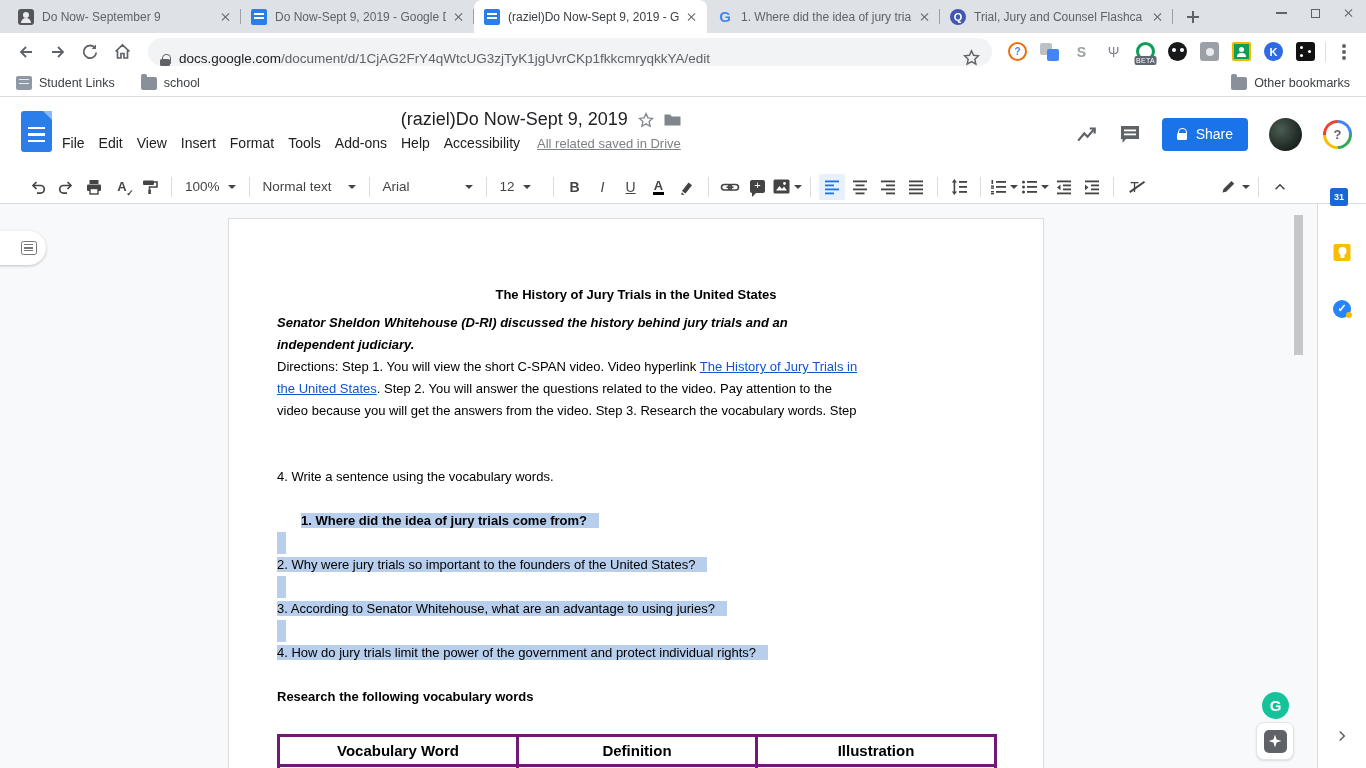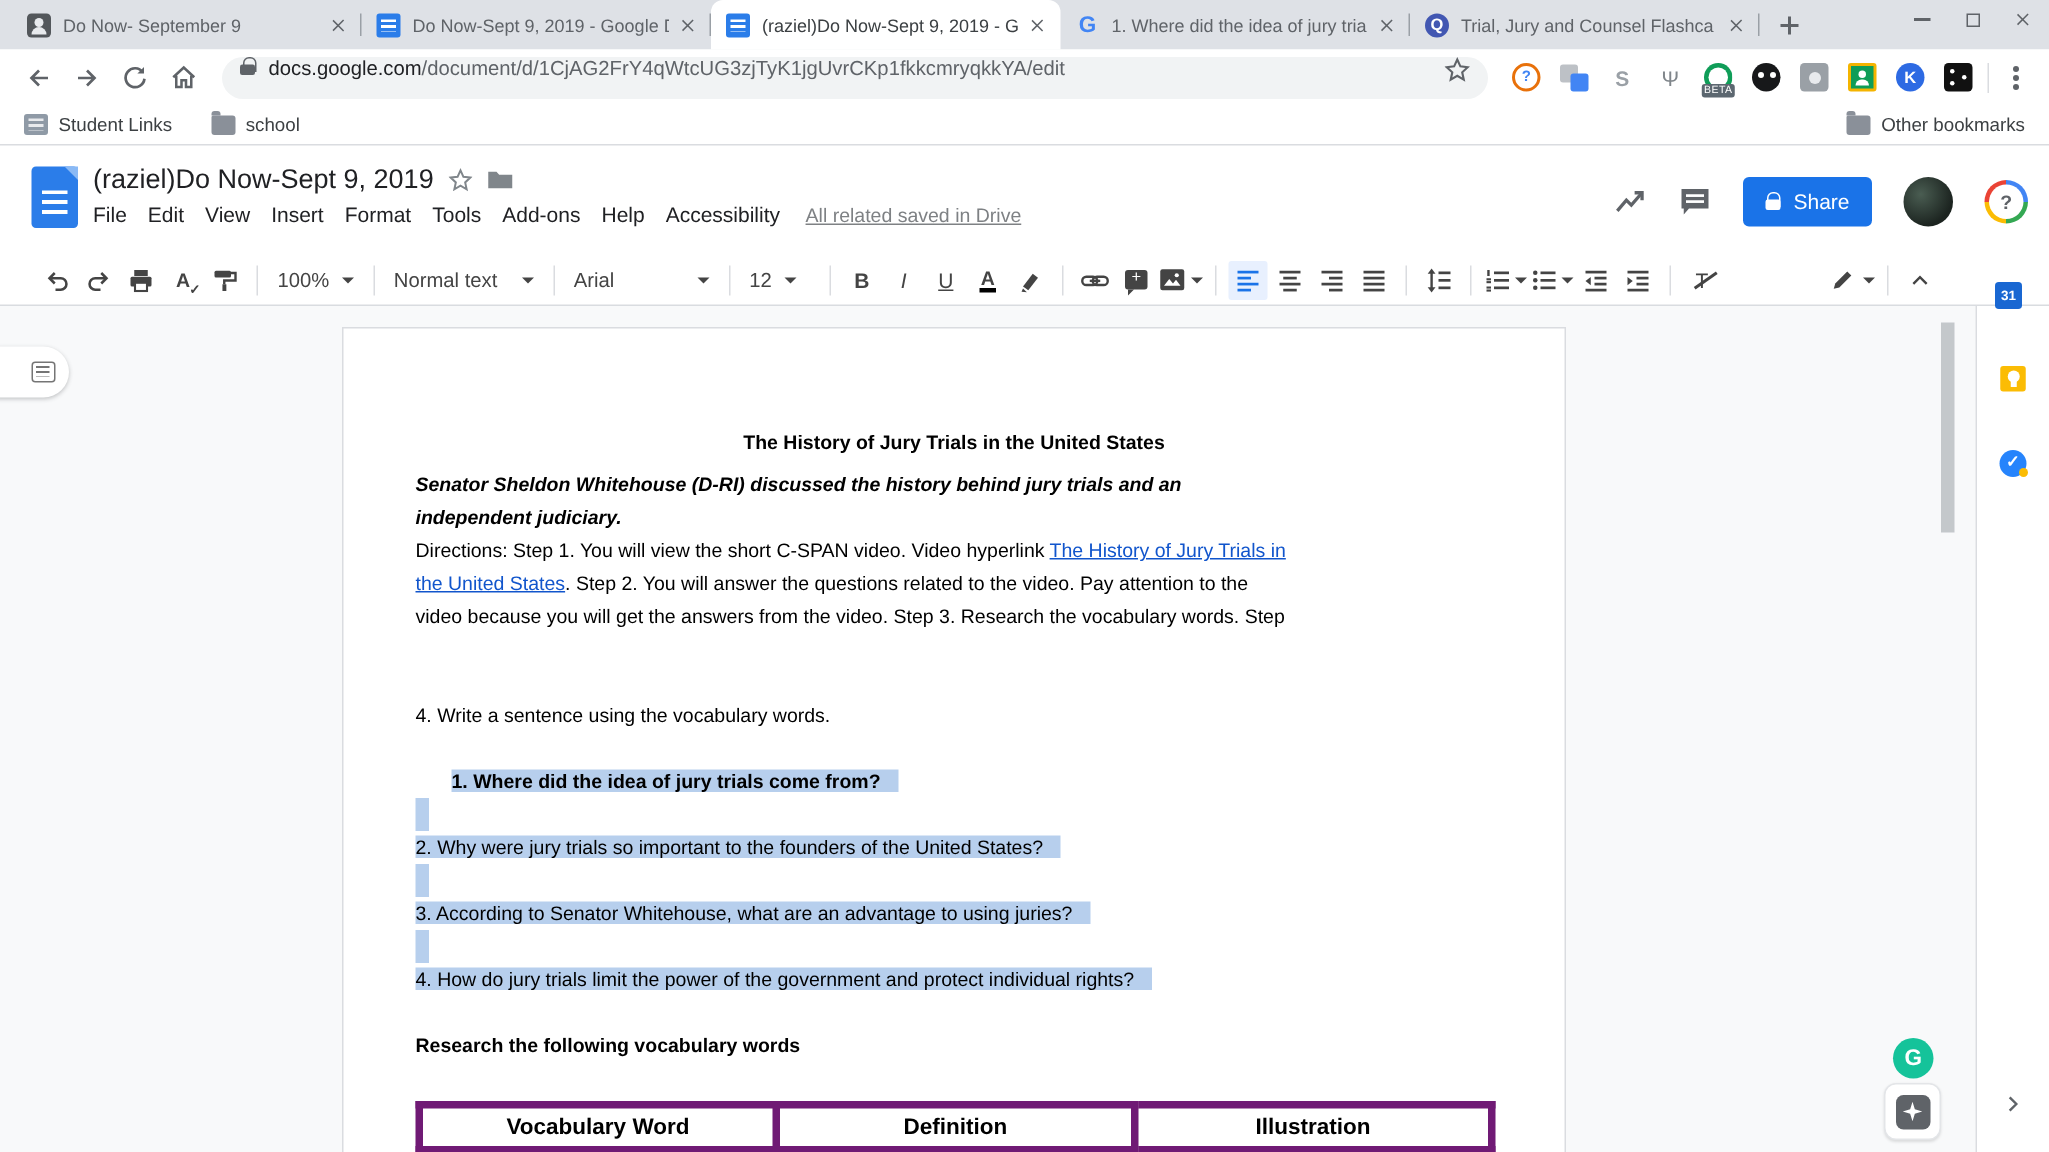--- a/index.html
+++ b/index.html
@@ -32,21 +32,21 @@
      background:repeating-linear-gradient(#fff 0 1.6px, transparent 1.6px 4px); }
   .person-icon { background:#53575b; border-radius:3px; }
   .person-icon::before { content:""; position:absolute; left:5px; top:3px; width:6px; height:6px; border-radius:50%; background:#e8eaed; }
   .person-icon::after { content:""; position:absolute; left:3px; top:9.5px; width:10px; height:5px; border-radius:5px 5px 0 0; background:#e8eaed; }
   .g-icon { color:#4285f4; font-weight:bold; font-size:15px; line-height:16px; text-align:center; }
   .q-icon { background:#4257b2; border-radius:50%; color:#fff; font-weight:bold; font-size:11px; line-height:16px; text-align:center; }
 
   
   #navbar { position:absolute; top:33px; left:0; width:1366px; height:37px; background:#fff; display:flex; align-items:center; padding:0 8px 0 10px; }
   .navbtn { width:28px; height:28px; display:flex; align-items:center; justify-content:center; border-radius:50%; margin:0 2px; }
-  .urlbar { flex:1; height:28px; margin:0 10px; background:#f1f3f4; border-radius:14px; display:flex; align-items:flex-start; padding:0 12px; min-width:0; }
+  .urlbar { flex:1; height:28px; margin:0 10px; background:#f1f3f4; border-radius:14px; display:flex; align-items:flex-end; padding:0 12px; min-width:0; }
   .urlbar .lock { margin-right:9px; }
   .lock { position:relative; width:10px; height:12px; flex:0 0 10px; }
   .lock::before { content:""; position:absolute; left:1.5px; top:0; width:7px; height:8px; border:1.6px solid #5f6368; border-radius:4px 4px 0 0; }
   .lock::after { content:""; position:absolute; left:0; top:5px; width:10px; height:7px; background:#5f6368; border-radius:1.5px; }
   .lock.white::before { border-color:#fff; } .lock.white::after { background:#fff; }
   .url-text { font-size:13.5px; color:#202124; white-space:nowrap; overflow:hidden; flex:1; }
   .url-text .path { color:#5f6368; }
   #extensions { display:flex; align-items:center; gap:13px; margin:0 6px; }
   .ext { width:19px; height:19px; display:flex; align-items:center; justify-content:center; position:relative; font-size:11px; }
   .ext-q { border:2px solid #e8710a; border-radius:50%; color:#4285f4; font-weight:bold; font-size:10px; }
@@ -78,21 +78,21 @@
   .folder-icon { width:16px; height:13px; background:#8a9099; border-radius:1px 2px 2px 2px; position:relative; }
   .folder-icon::before { content:""; position:absolute; left:0; top:-2.5px; width:6px; height:3px; background:#8a9099; border-radius:2px 2px 0 0; }
   .bm-other { margin-left:auto; display:flex; align-items:center; gap:7px; }
 
   
   #docsheader { position:absolute; top:98px; left:0; width:1366px; height:72px; background:#fff; display:flex; }
   .docs-logo { width:31px; height:41px; background:#2b7de9; border-radius:3px; margin:13px 10px 0 21px; position:relative; flex:0 0 31px; }
   .docs-logo::before { content:""; position:absolute; right:0; top:0; border-style:solid; border-width:0 9px 9px 0; border-color:transparent #8ab9f5 transparent transparent; }
   .docs-logo::after { content:""; position:absolute; left:7px; top:16px; width:17px; height:16px;
      background:repeating-linear-gradient(#fff 0 2.5px, transparent 2.5px 6.5px); }
-  .head-center { display:flex; flex-direction:column; padding-top:11px; min-width:0; }
+  .head-center { display:flex; flex-direction:column; padding-top:11px; min-width:0;align-items:flex-end; }
   .title-row { display:flex; align-items:center; gap:10px; }
   .doc-title { font-size:18px; color:#202124; white-space:nowrap; }
   .menu-row { display:flex; align-items:center; margin-top:3px; margin-left:-7px; }
   .menu-item { font-size:14px; color:#202124; padding:2px 7px; border-radius:3px; white-space:nowrap; }
   .saved-link { font-size:13px; color:#7e8184; text-decoration:underline; margin-left:10px; white-space:nowrap; }
   .head-right { margin-left:auto; display:flex; align-items:center; gap:21px; padding-right:14px; }
   .share-btn { display:flex; align-items:center; gap:9px; background:#1a73e8; color:#fff; font-size:14px; font-weight:500; height:33px; padding:0 15px; border-radius:4px; border:none; }
   .avatar { width:33px; height:33px; border-radius:50%; background:radial-gradient(circle at 35% 35%, #4a5d52, #1c2420 70%); }
   .help-ring { width:29px; height:29px; border-radius:50%; background:conic-gradient(#4285f4 0 25%, #34a853 25% 50%, #fbbc04 50% 75%, #ea4335 75% 100%); display:flex; align-items:center; justify-content:center; }
   .help-inner { width:23px; height:23px; border-radius:50%; background:#fff; color:#5f6368; font-weight:bold; font-size:13px; display:flex; align-items:center; justify-content:center; }
@@ -128,21 +128,21 @@
   .line { height:22px; line-height:22px; font-size:13px; white-space:pre; }
   .line.title { text-align:center; font-weight:bold; margin-bottom:6px; }
   .line.subtitle { font-weight:bold; font-style:italic; }
   .doc-link { color:#1155cc; text-decoration:underline; }
   .hl { background:#b7cfed; }
   .hl.pad { padding-right:12px; }
   .strip { display:inline-block; width:9px; height:22px; background:#b7cfed; vertical-align:top; }
   .line.q1 { font-weight:bold;padding-left:24px; }
   .line.research { font-weight:bold; }
   .vocab-table { border-collapse:collapse; margin-top:4px; width:720px; table-layout:fixed; }
-  .vocab-table th, .vocab-table td { border:5px solid #701a75; }
+  .vocab-table th, .vocab-table td { border:3px solid #701a75; }
   .vocab-table th { height:30px; font-size:15px; font-weight:bold; text-align:center; vertical-align:middle; }
   .vocab-table td { height:60px; }
 
   .scroll-thumb { position:absolute; left:1294px; top:11px; width:9px; height:140px; background:#c4c8cb; }
 
   .grammarly { position:absolute; left:1262px; top:488px; width:27px; height:27px; border-radius:50%; background:#15c39a; color:#fff; font-weight:bold; font-size:15px; display:flex; align-items:center; justify-content:center; }
   .explore-btn { position:absolute; left:1256px; top:518px; width:38px; height:38px; background:#fff; border:1px solid #e3e5e8; border-radius:8px; box-shadow:0 1px 2px rgba(0,0,0,.12); display:flex; align-items:center; justify-content:center; }
   .explore-inner { width:23px; height:23px; background:#5f6368; border-radius:5px; position:relative; }
   .explore-inner::before { content:""; position:absolute; left:50%; top:50%; width:13px; height:13px; transform:translate(-50%,-50%); background:#fff;
      clip-path:polygon(50% 0%, 62% 38%, 100% 50%, 62% 62%, 50% 100%, 38% 62%, 0% 50%, 38% 38%); }

